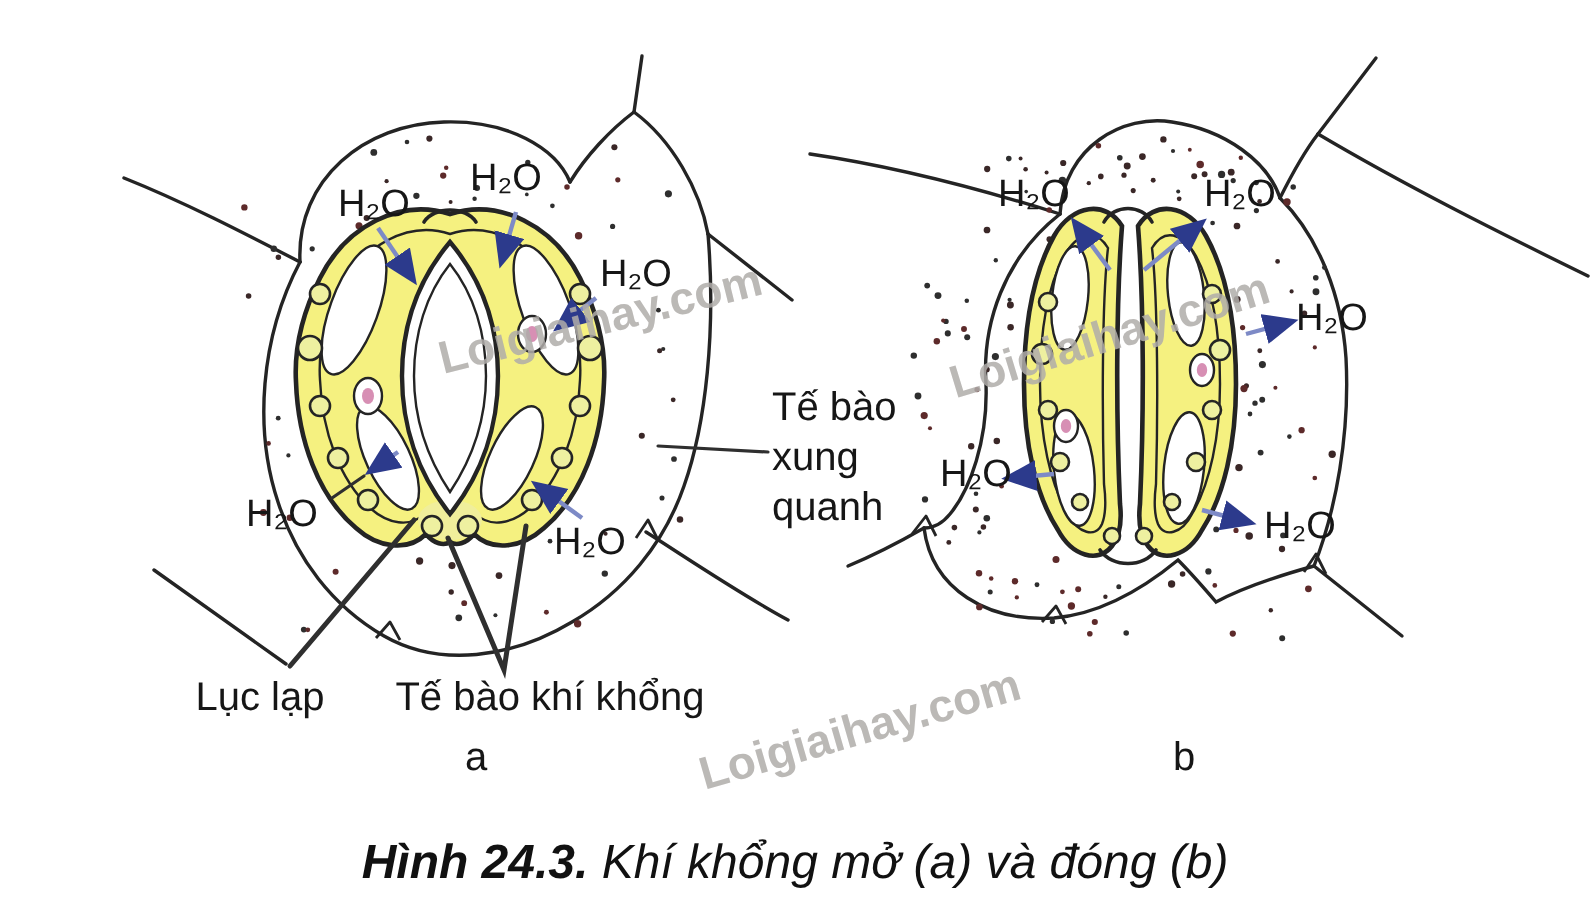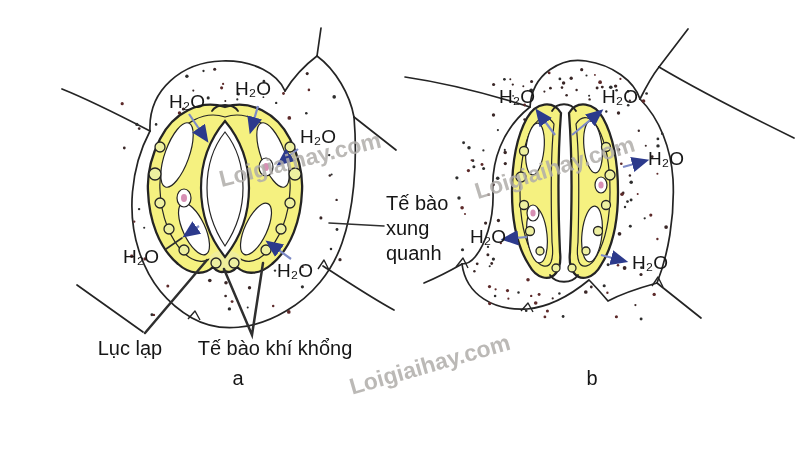--- a/index.html
+++ b/index.html
@@ -474,13 +474,14 @@
     <text class="h2o" x="650" y="252">H₂O</text>
 
     <text class="letter" x="592" y="368">b</text>
   </g>
 
   <text class="wm" transform="translate(302,150) rotate(-14)">Loigiaihay.com</text>
   <text class="wm" transform="translate(557,158) rotate(-17)">Loigiaihay.com</text>
   <text class="wm" transform="translate(432,355) rotate(-16)">Loigiaihay.com</text>
 </svg>
 
+<div class="caption"><span class="b">Hình 24.3.</span><span> Khí khổng mở (a) và đóng (b)</span></div>
 </div>
 
 </body></html>

